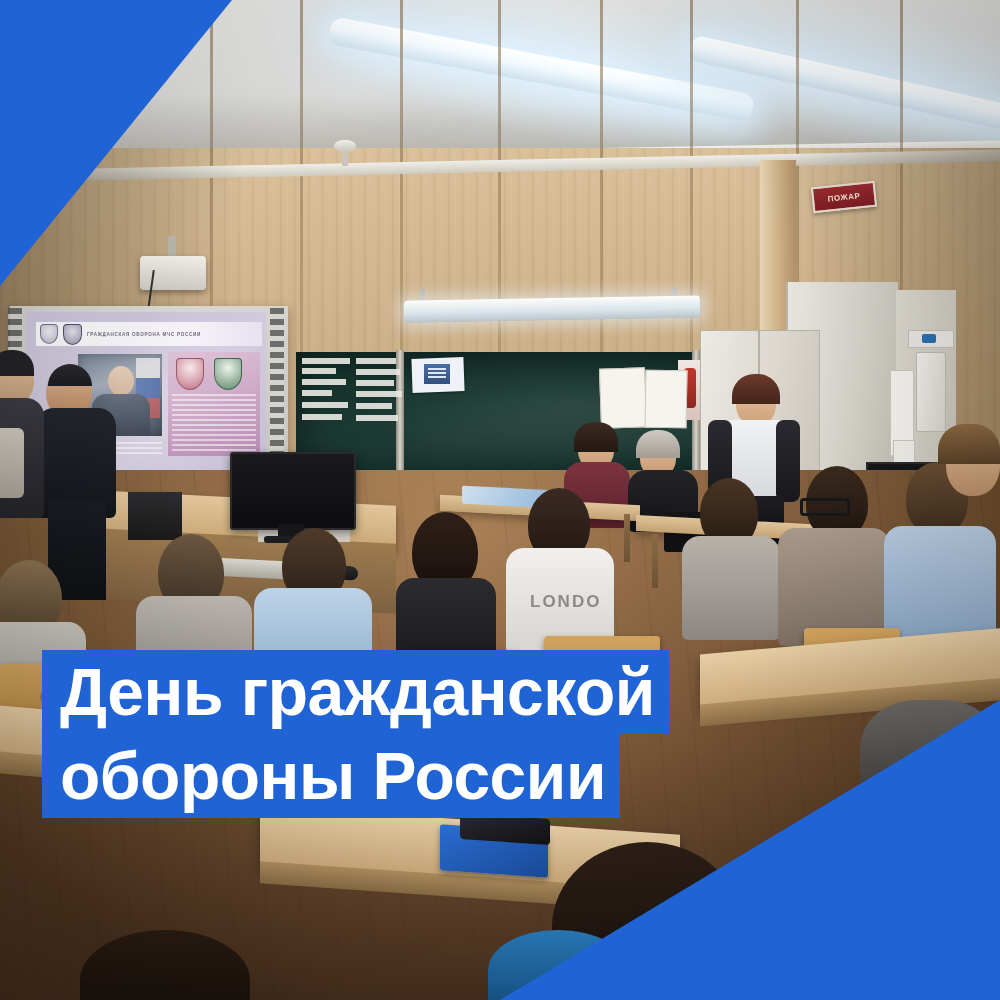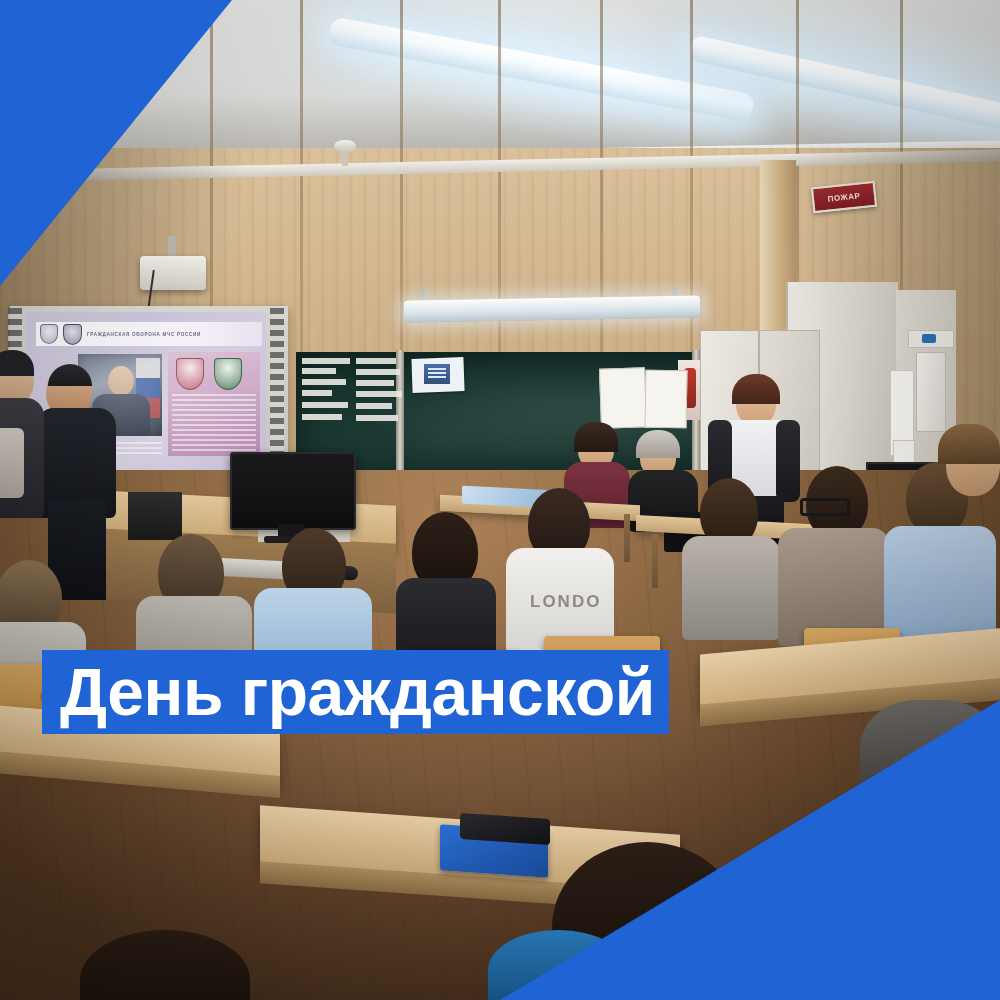--- a/index.html
+++ b/index.html
@@ -644,15 +644,16 @@
     <div style="position:absolute;left:860px;top:700px;width:140px;height:120px;background:linear-gradient(180deg,#6d6a66,#3a3835);border-radius:40% 40% 10% 10%;"></div>
 
     <div style="position:absolute;inset:0;background:radial-gradient(ellipse at 50% 42%,rgba(0,0,0,0) 45%,rgba(0,0,0,.22) 100%);pointer-events:none;"></div>
   </div>
 
   <div class="blue-tl"></div>
   <div class="blue-br"></div>
 
   <div class="title">
     <div class="title-line">День гражданской</div>
+    <div class="title-line">обороны России</div>
   </div>
 
 </div>
 
 </body></html>

